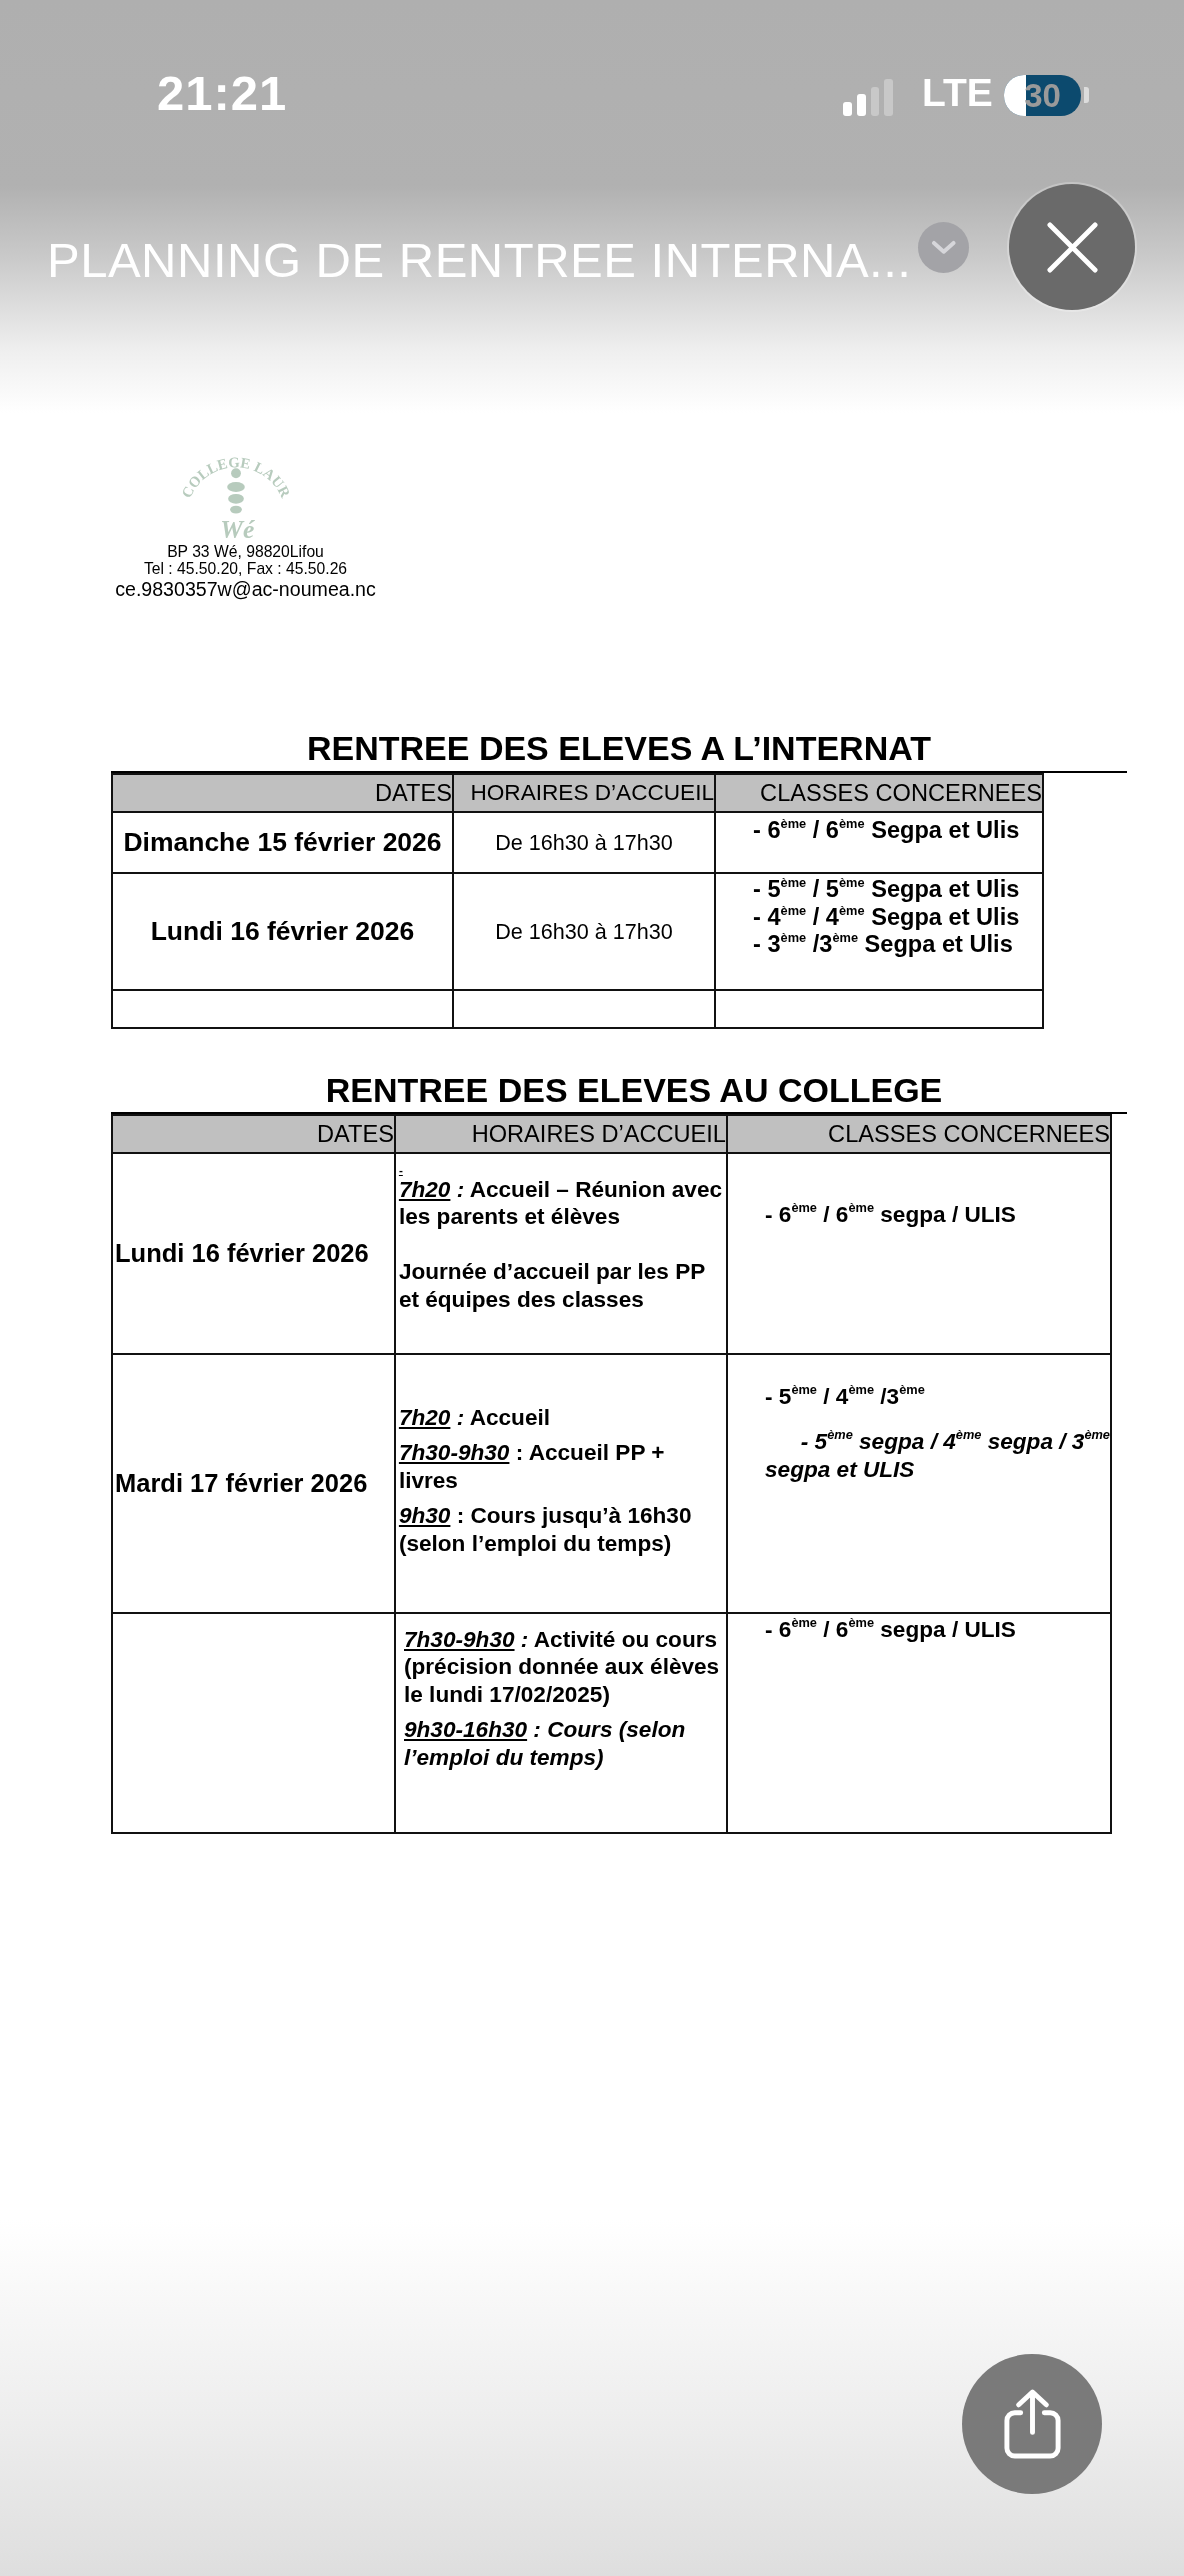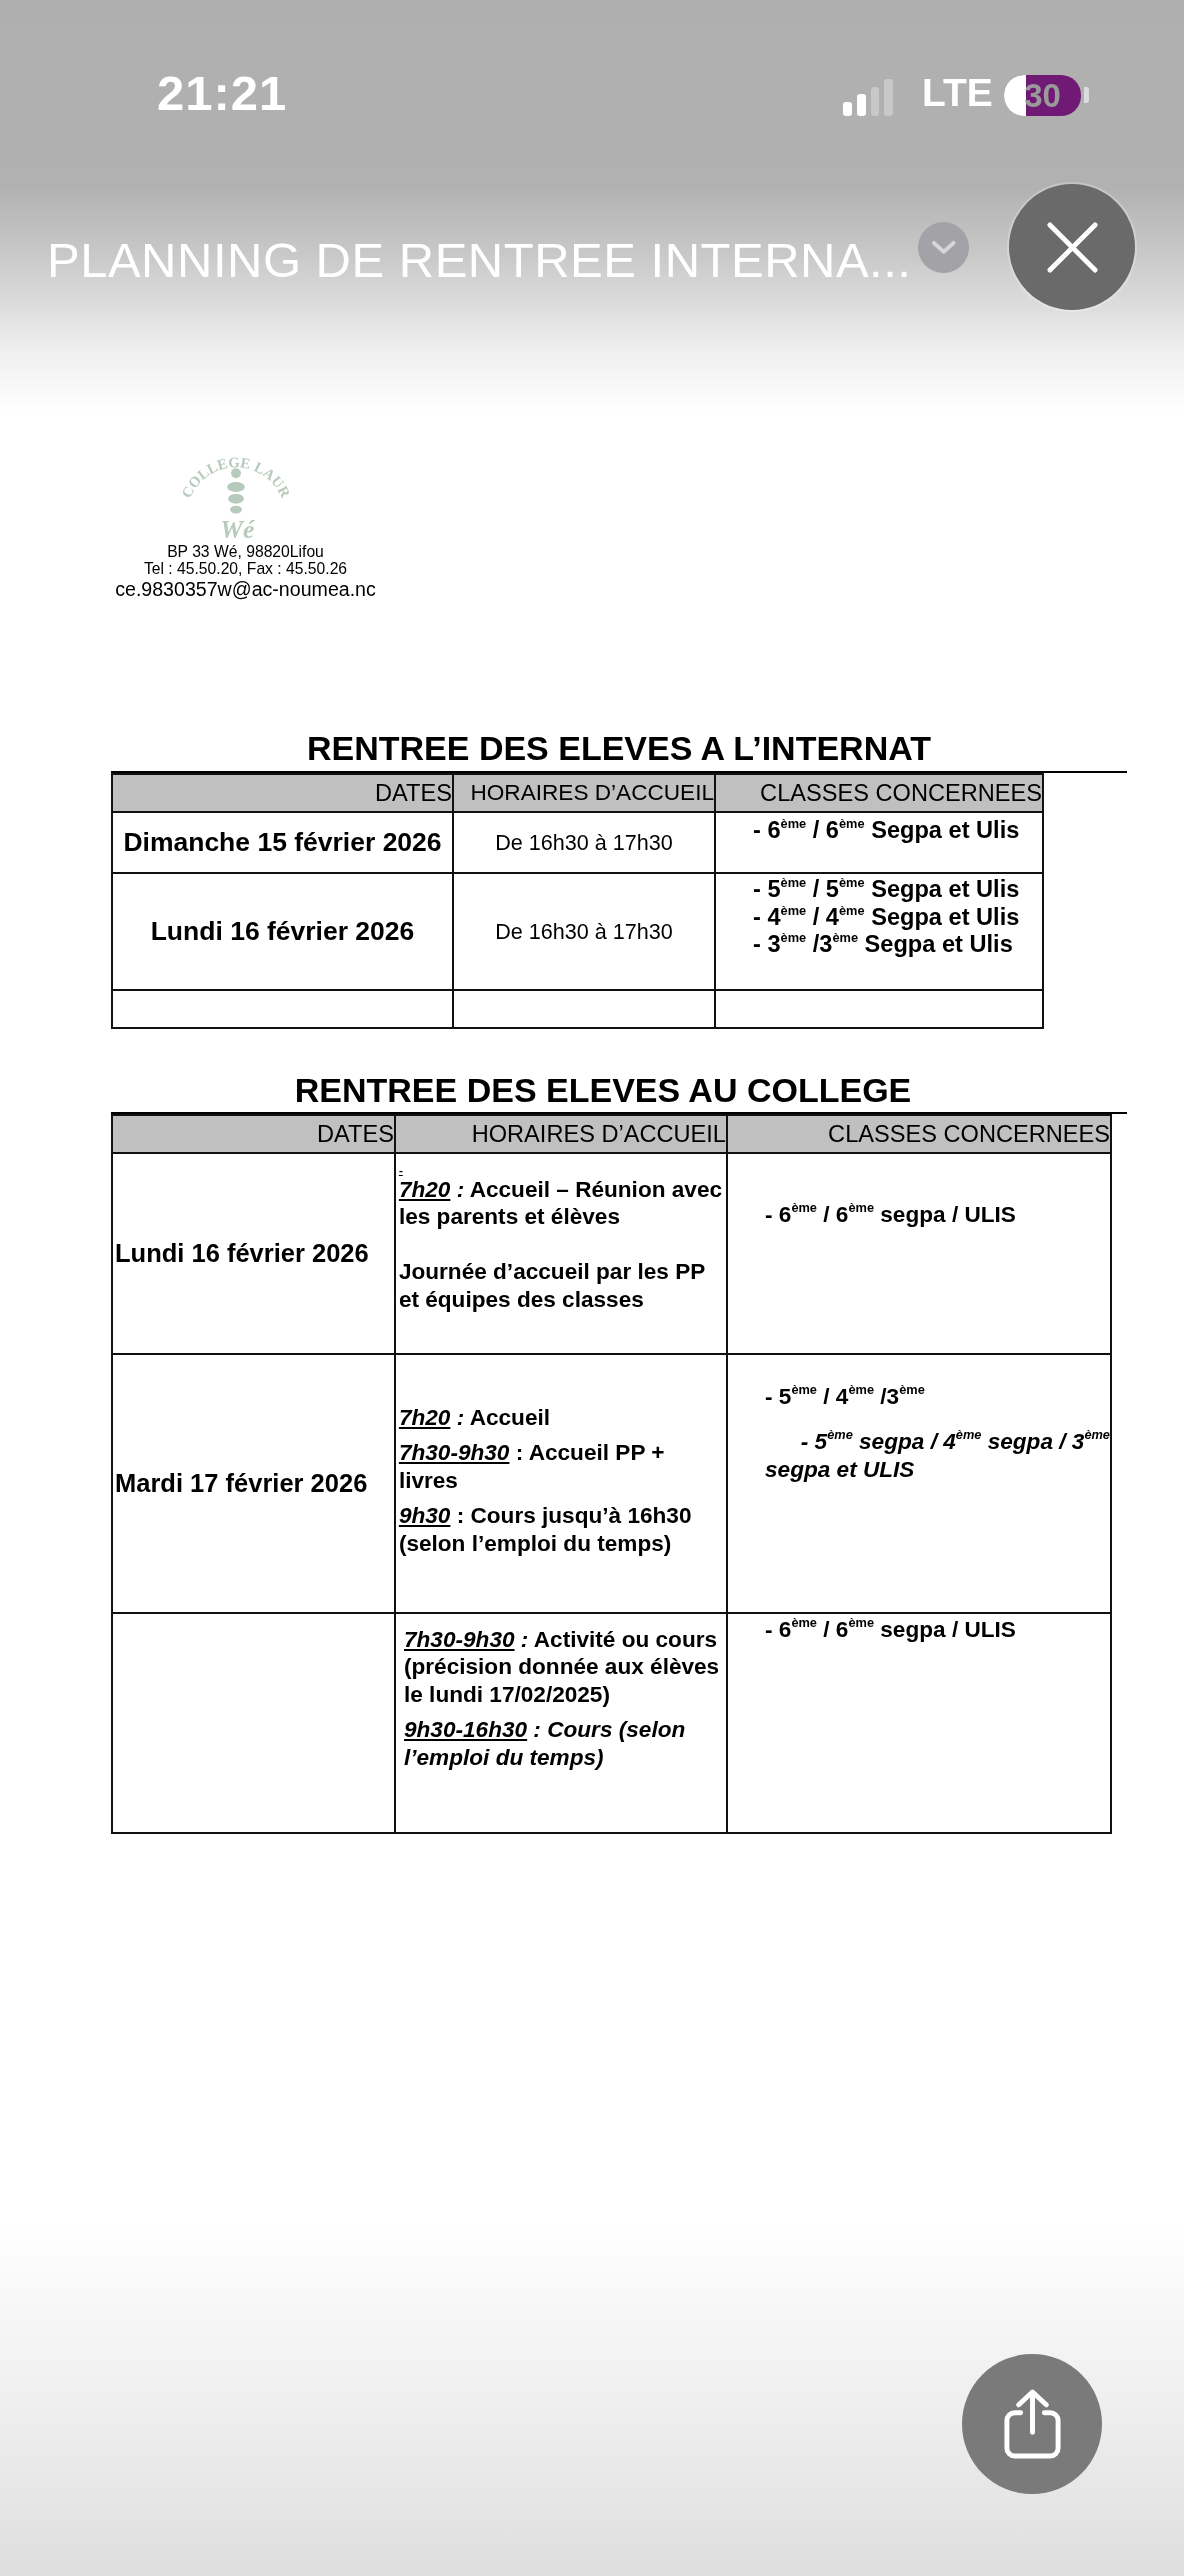--- a/index.html
+++ b/index.html
@@ -23,21 +23,21 @@
   .status-bar { position: absolute; left: 0; top: 0; width: 1185px; height: 196px; z-index: 5; }
   .status-time {
     position: absolute; left: 157px; top: 65px; font-size: 49px; font-weight: 600;
     color: #fff; letter-spacing: 1px;
   }
   .signal { position: absolute; left: 843px; top: 77px; width: 59px; height: 39px; }
   .signal span { position: absolute; bottom: 0; width: 8.8px; border-radius: 2.9px; }
   .lte { position: absolute; left: 922px; top: 71px; font-size: 39px; font-weight: 600; color: #fff; }
   .battery {
     position: absolute; left: 1004px; top: 75px; width: 77px; height: 41px;
-    border-radius: 20px; background: #701a75; overflow: hidden;
+    border-radius: 20px; background: #0c4a6e; overflow: hidden;
   }
   .battery-fill { position: absolute; left: 0; top: 0; width: 21.6px; height: 41px; background: #ffffff; }
   .battery-label {
     position: absolute; left: 0; top: 0; width: 77px; height: 41px; line-height: 41px;
     text-align: center; font-size: 33px; font-weight: 700; color: #9a9a9a;
   }
   .battery-nub { position: absolute; left: 1084px; top: 87px; width: 4.9px; height: 15.7px; border-radius: 0 2.9px 2.9px 0; background: #dcdcdc; }
 
   .nav-title {
     position: absolute; left: 47px; top: 232px; font-size: 49px; font-weight: 500; color: #fff;
@@ -138,21 +138,21 @@
       </td>
     </tr>
     <tr style="height:38px">
       <td></td>
       <td></td>
       <td></td>
     </tr>
   </tbody>
     </table>
 
-  <div class="sec-title" style="left:95px; width:1016px; top:1071px;">RENTREE DES ELEVES AU COLLEGE</div>
+  <div class="sec-title" style="left:126px; width:1016px; top:1071px;">RENTREE DES ELEVES AU COLLEGE</div>
   <div class="rule" style="left:111px; width:1016px; top:1112px;"></div>
 
   <table class="grid" style="left:111px; top:1114px; width:999px;">
     <colgroup>
         <col style="width:283px">
         <col style="width:332px">
         <col style="width:384px">
       </colgroup>
     <tbody>
         <tr style="height:38px">

